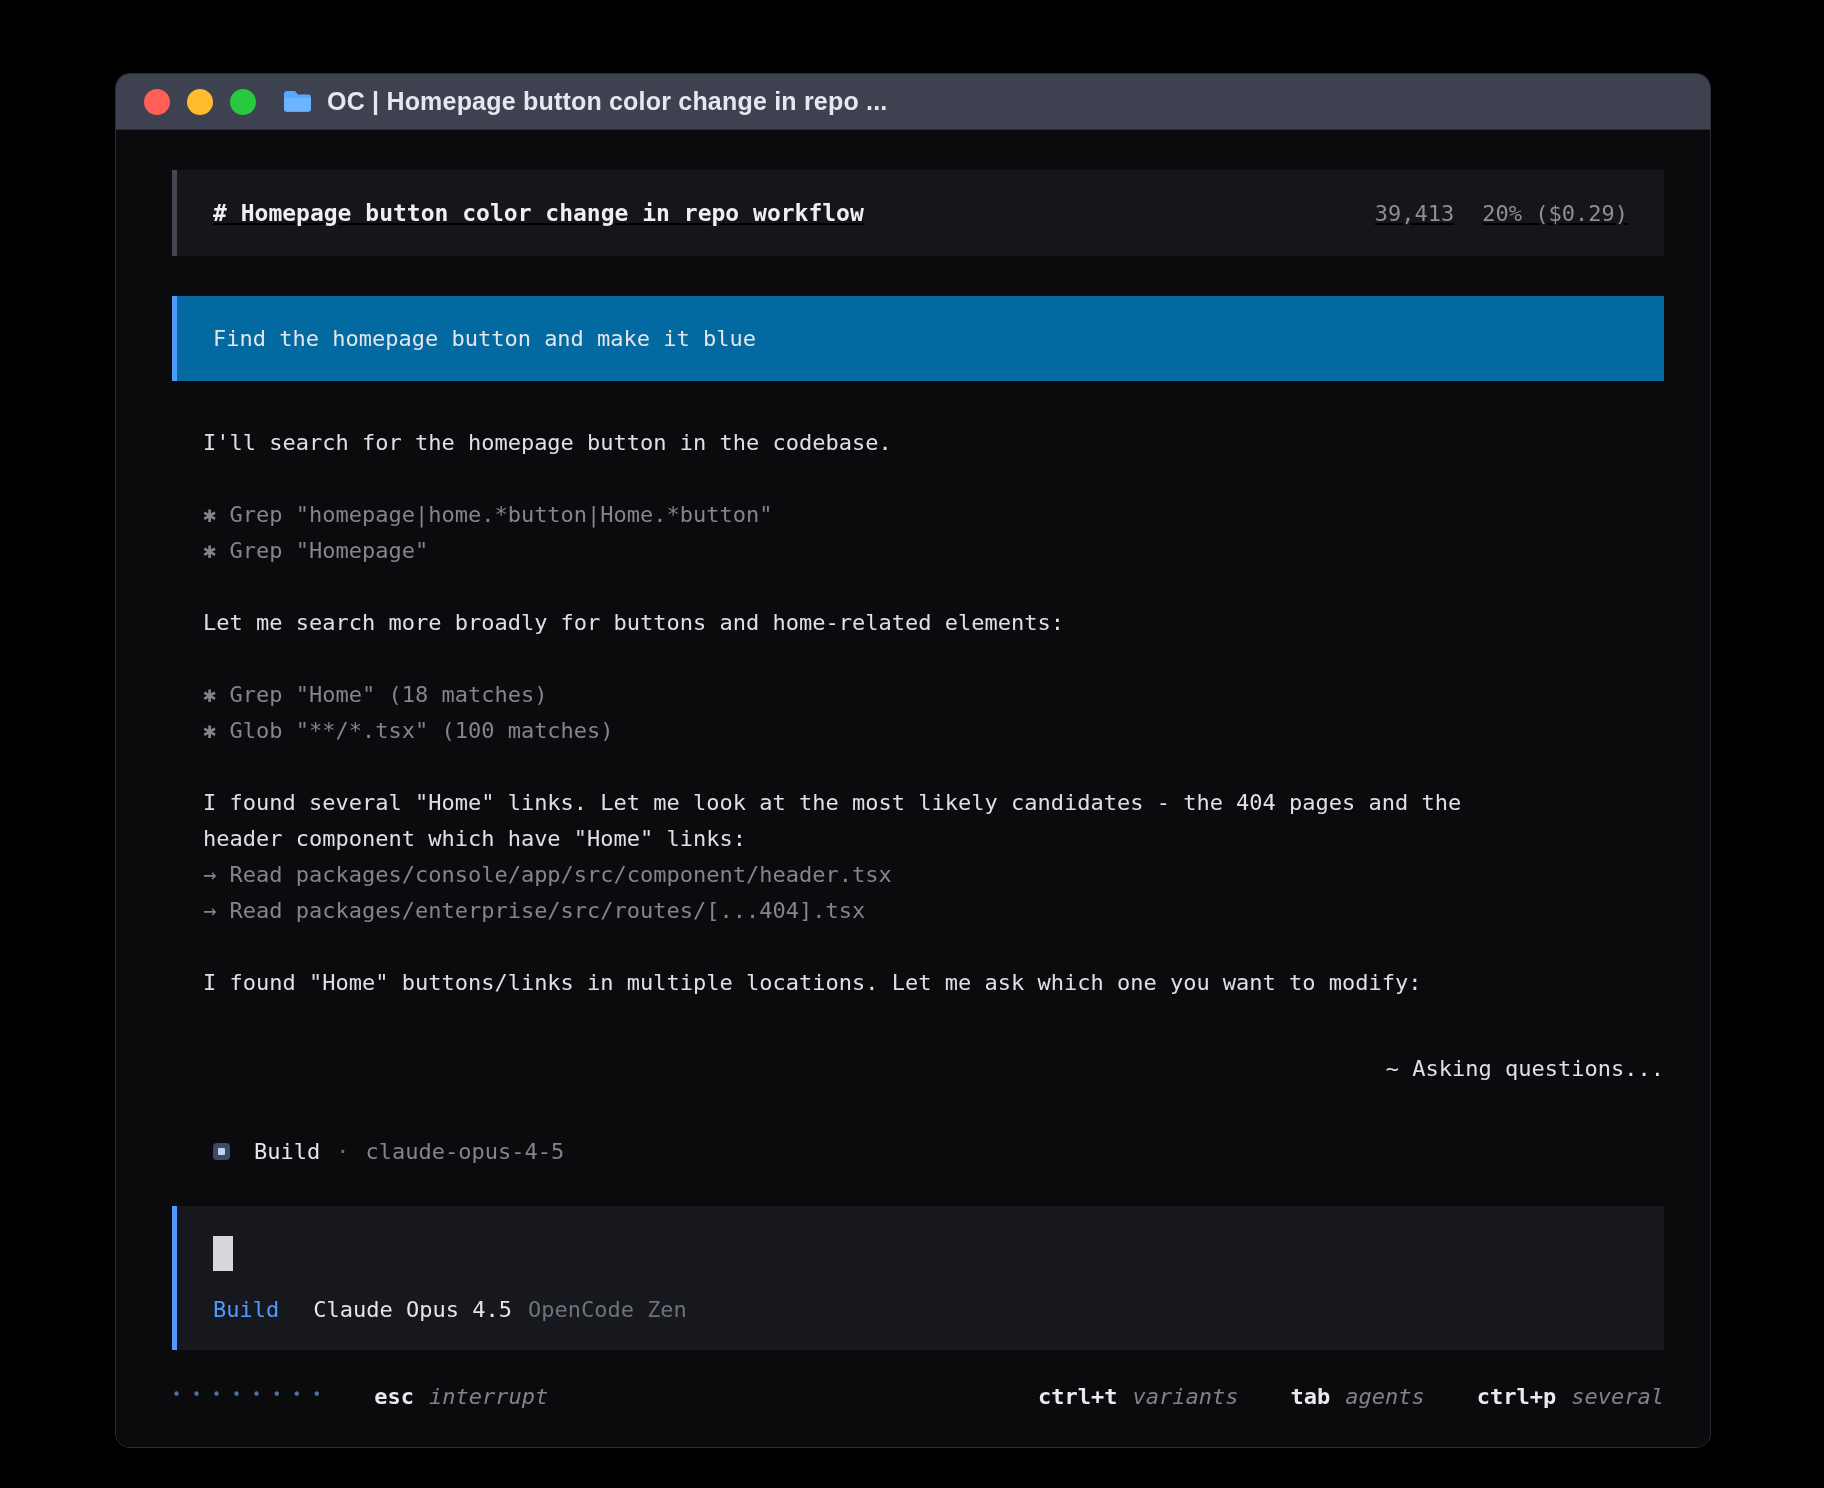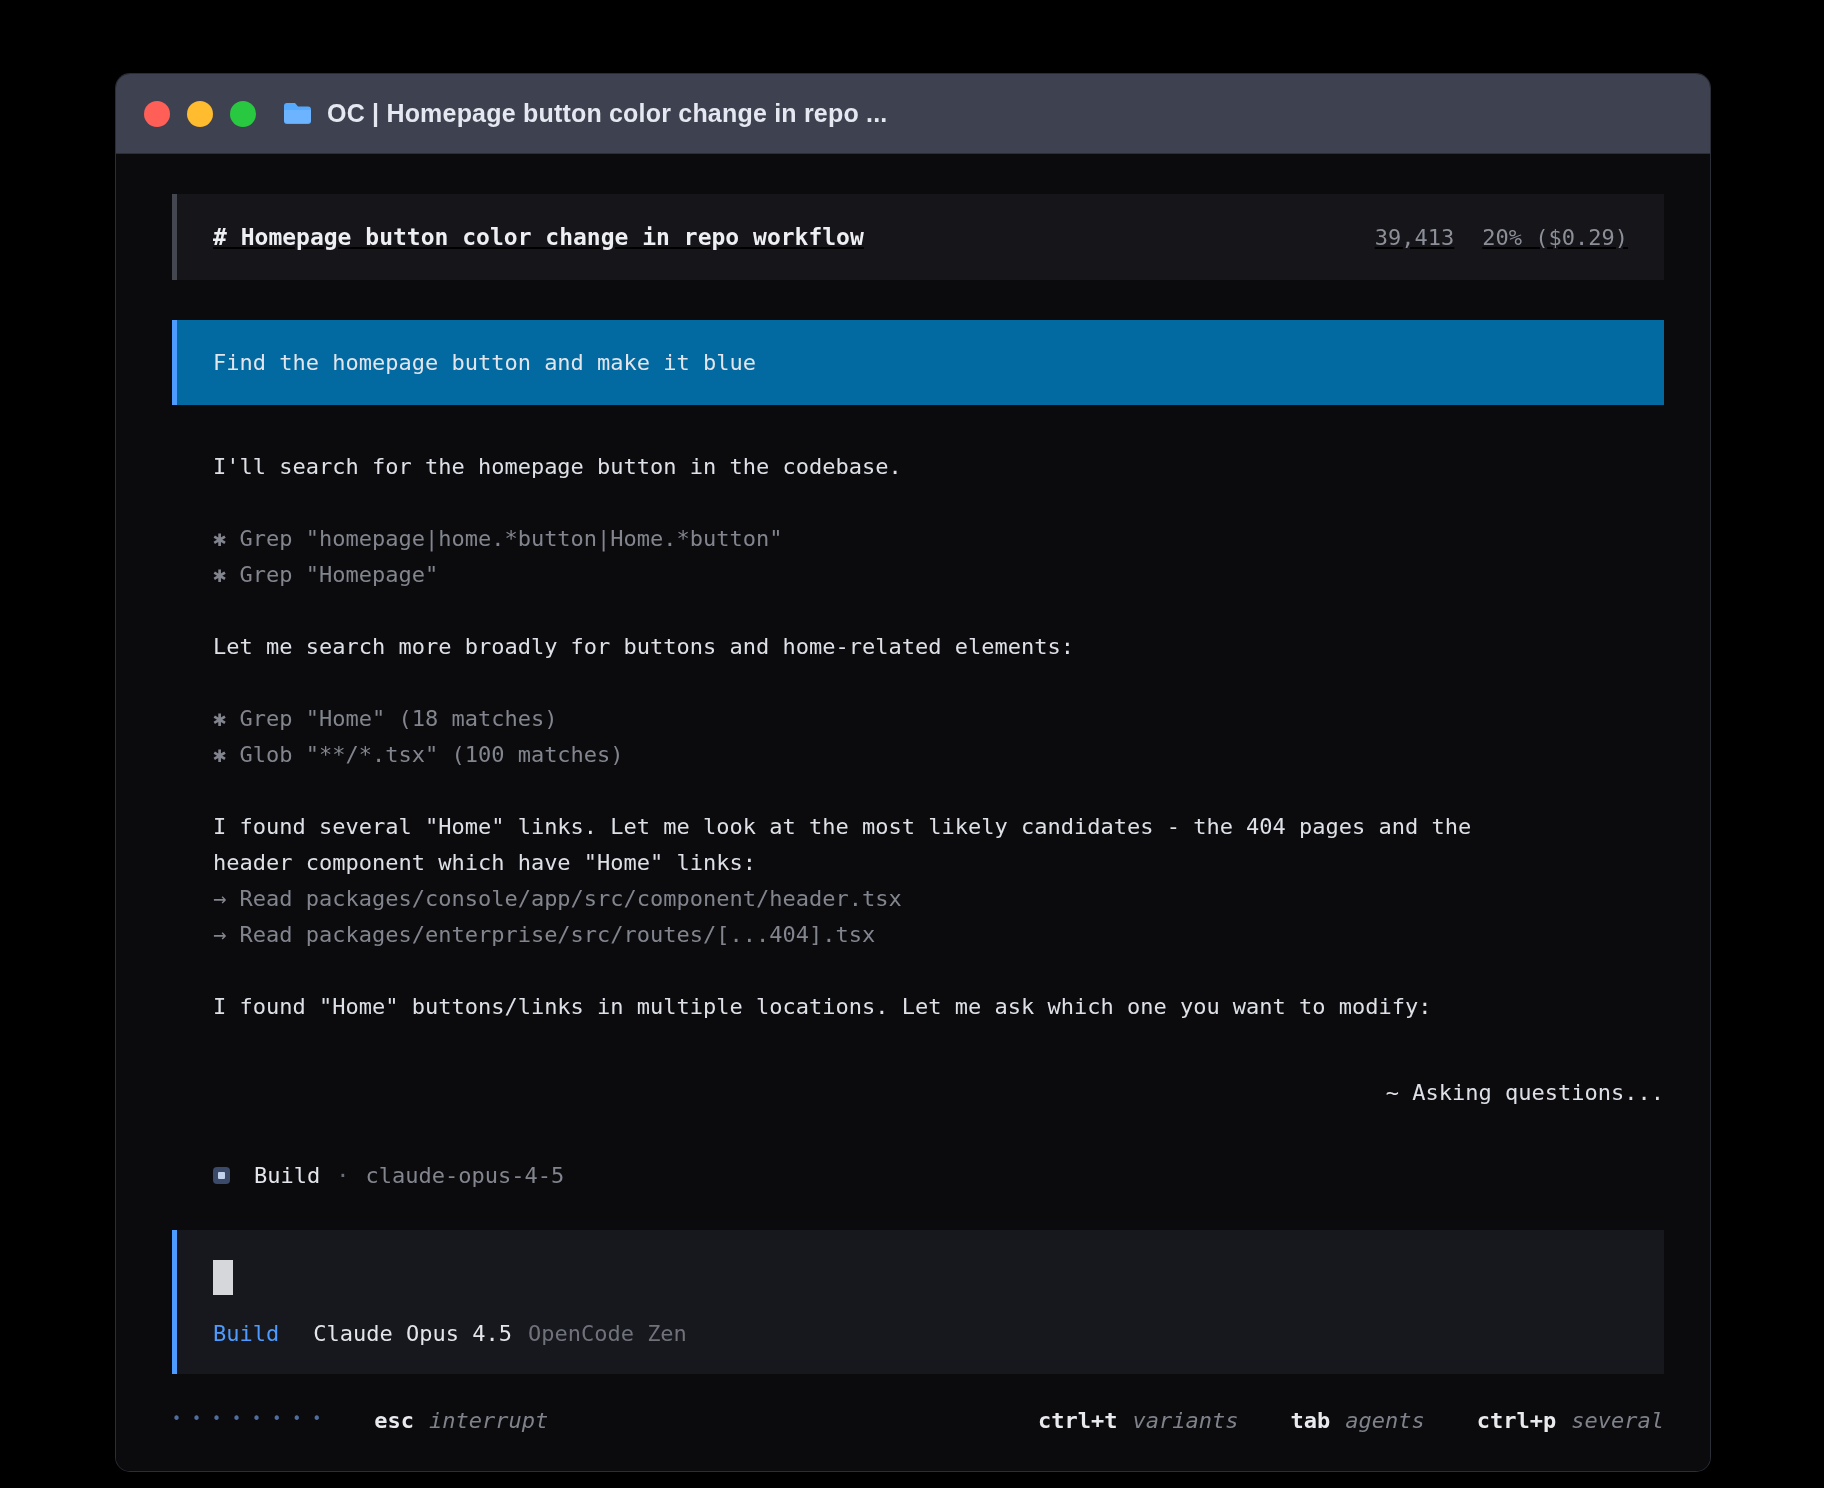--- a/index.html
+++ b/index.html
@@ -4,21 +4,21 @@
 <style>
   * { margin:0; padding:0; box-sizing:border-box; }
   html,body { width:1824px; height:1488px; background:#000000; overflow:hidden;
               font-family:"DejaVu Sans Mono","Liberation Mono",monospace; }
 
   .window { position:absolute; left:116px; top:74px; width:1594px;
             background:#0b0b0e; border-radius:14px; overflow:hidden;
             box-shadow:0 0 0 1px #2b2d37, 0 18px 60px rgba(0,0,0,.6); }
 
   
-  .titlebar { height:80px; background:#3e4150; border-bottom:1px solid #2c2e38;
+  .titlebar { height:56px; background:#3e4150; border-bottom:1px solid #2c2e38;
               display:flex; align-items:center; padding:0 28px; }
   .traffic { display:flex; gap:17px; margin-right:26px; }
   .light { width:26px; height:26px; border-radius:50%; display:inline-block; }
   .light.red    { background:#ff5f57; }
   .light.yellow { background:#febc2e; }
   .light.green  { background:#28c840; }
   .folder { display:flex; align-items:center; margin-right:14px; }
   .tbtitle { font-family:"Liberation Sans","DejaVu Sans",sans-serif; font-weight:bold;
              font-size:25px; color:#e5e8f1; letter-spacing:.2px; }
 
@@ -27,21 +27,21 @@
 
   .card { border-left:5px solid #44474f; background:#15151a; }
   .header-card { padding:30px 36px; display:flex; justify-content:space-between;
                  align-items:center;text-decoration:underline; }
   .session-title { color:#edeff3; font-weight:bold; font-size:23px; }
   .session-stats { color:#8c8f98; font-size:22px; display:flex; gap:28px; }
 
   .user-card { margin-top:40px; padding:30px 36px; border-left-color:#4d9bff;
                background:#0369a1; color:#e3e5ea; }
 
-  .convo { margin-left:41px; margin-top:44px; }
+  .convo { margin-left:31px; margin-top:44px; }
   .line { line-height:36px; white-space:pre-wrap; }
   .assistant { color:#dde0e6; }
   .tool { color:#82858e; }
   .mt { margin-top:36px; }
   .mt-lg { margin-top:50px;text-align:right; }
   .wrap { max-width:1310px; }
 
   .badge-line { margin-left:41px; margin-top:52px; display:flex; align-items:center; }
   .badge-icon { width:17px; height:17px; border-radius:4px; background:#3a4a68;
                 position:relative; margin-right:24px; flex:0 0 auto; }

